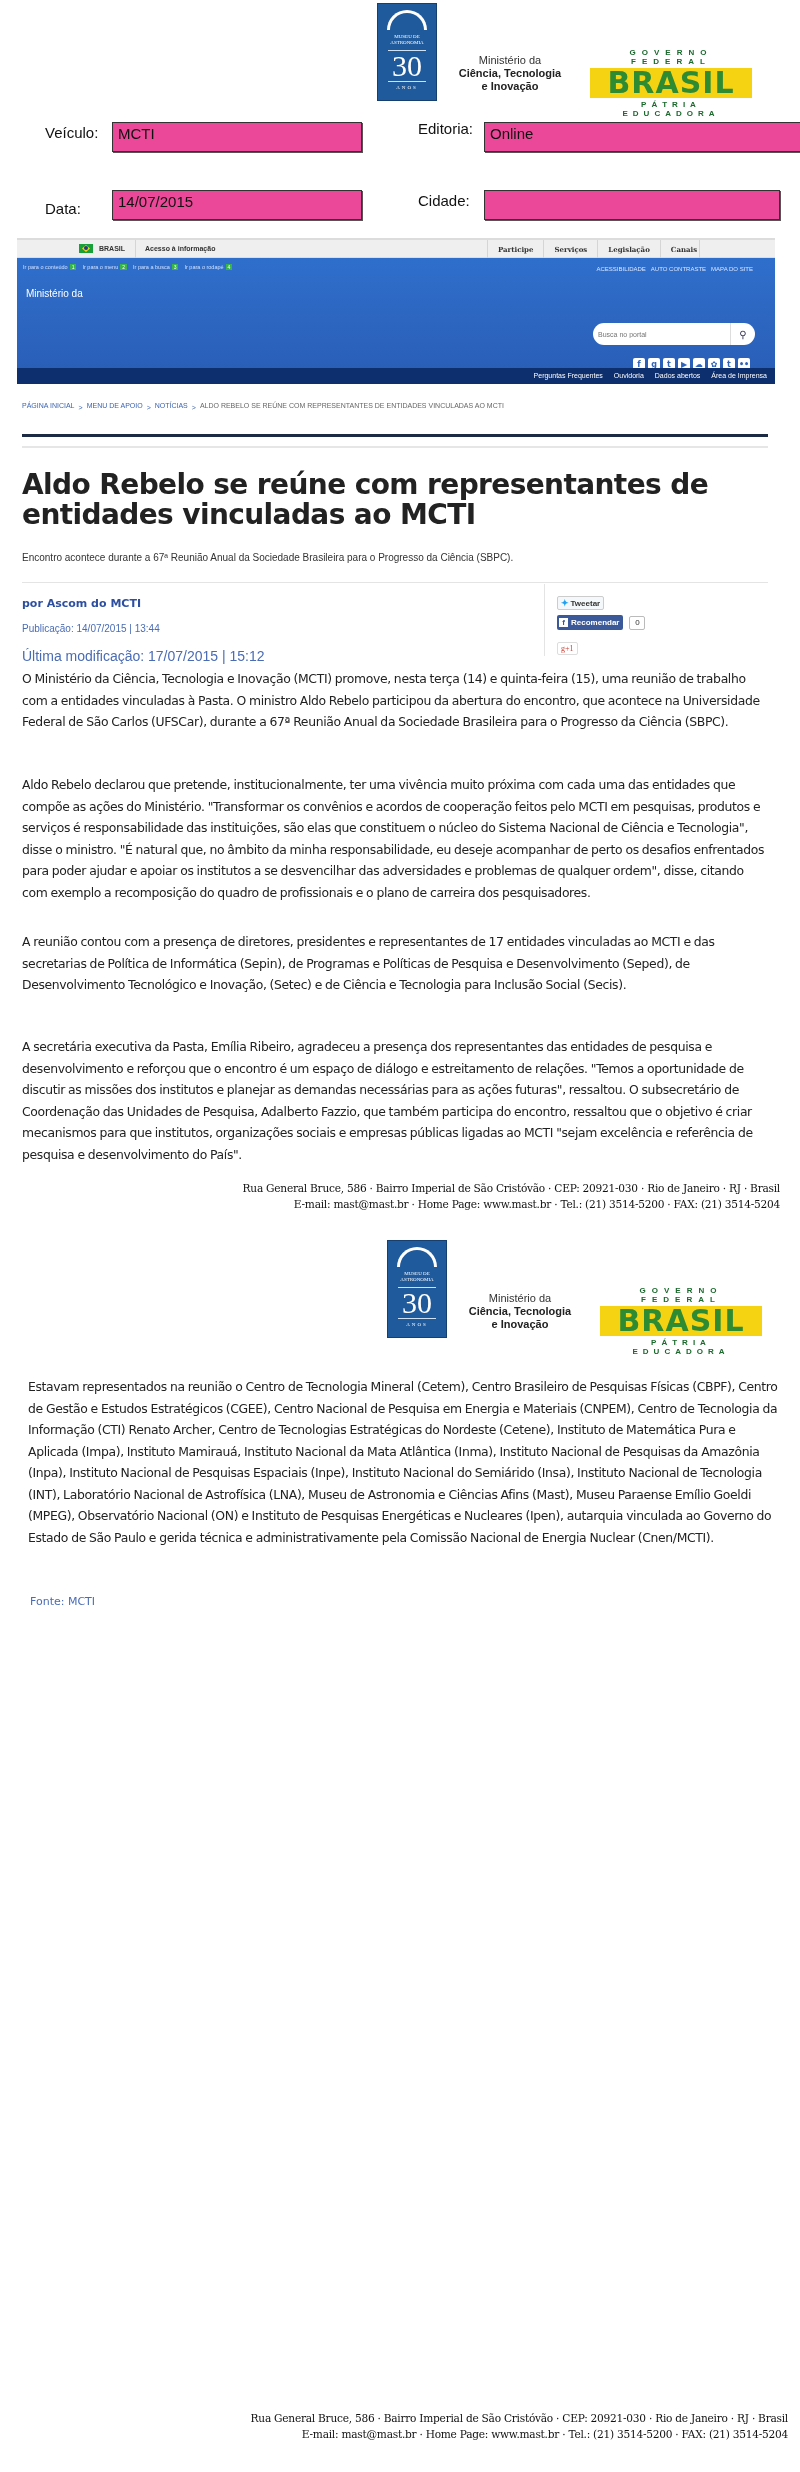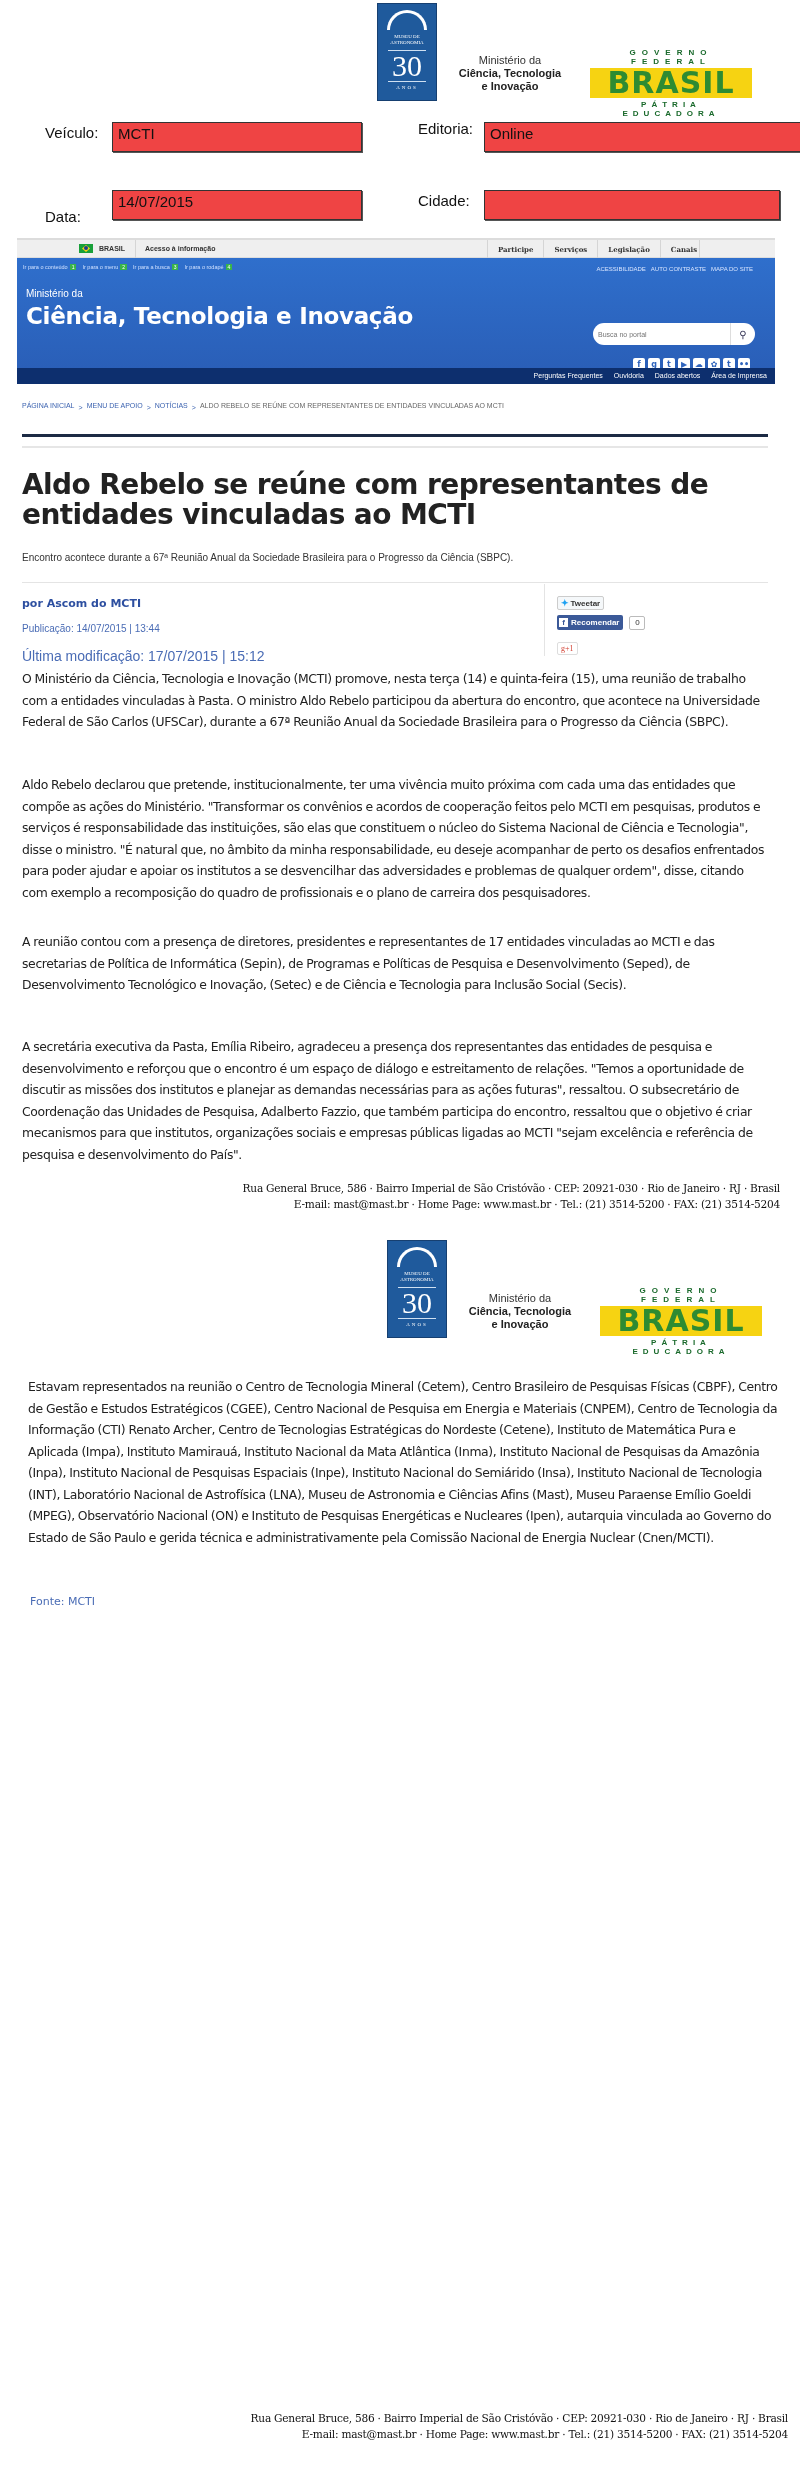--- a/index.html
+++ b/index.html
@@ -13,21 +13,21 @@
     .logo-museu .mtext { color: #fff; font-family: "Liberation Serif", serif; font-size: 5px; text-align: center; line-height: 6px; }
     .logo-museu .num { color: #fff; font-family: "Liberation Serif", serif; font-size: 30px; line-height: 30px; border-top: 1px solid #cfe0f2; border-bottom: 1px solid #cfe0f2; margin-top: 4px; padding: 0 4px; }
     .logo-museu .anos { color: #fff; font-family: "Liberation Serif", serif; font-size: 5px; letter-spacing: 2px; margin-top: 3px; }
     .logo-mcti { position: absolute; width: 110px; text-align: center; font-size: 11px; line-height: 13px; color: #333; }
     .logo-mcti b { font-weight: bold; color: #222; }
     .logo-brasil { position: absolute; width: 162px; height: 56px; }
     .logo-brasil .gov { font-size: 8px; font-weight: bold; letter-spacing: 6px; color: #1a6a2c; text-align: center; }
     .logo-brasil .word { background: #f6d312; height: 30px; margin: 2px 0; display: flex; align-items: center; justify-content: center; font-family: "DejaVu Sans", sans-serif; font-weight: bold; font-size: 30px; color: #2e8b32; letter-spacing: 1px; line-height: 30px; overflow: hidden; }
     .logo-brasil .patria { font-size: 8px; font-weight: bold; letter-spacing: 5px; color: #1a6a2c; text-align: center; }
     .form-label { position: absolute; font-size: 15px; color: #111; }
-    .form-box { position: absolute; height: 30px; border: 1px solid #333; border-right-width: 1px; box-shadow: 1px 1px 0 #555; padding: 2px 5px; font-size: 15px; color: #111; background: #ef4444; }
+    .form-box { position: absolute; height: 30px; border: 1px solid #333; border-right-width: 1px; box-shadow: 1px 1px 0 #555; padding: 2px 5px; font-size: 15px; color: #111; background: #ec4899; }
 
     
     .portal { position: absolute; left: 17px; top: 238px; width: 758px; }
     .topbar { height: 20px; background: #efefef; border-bottom: 1px solid #ddd; border-top: 2px solid #dcdcdc; position: relative; font-size: 7px; color: #333; }
     .topbar .brasil { position: absolute; left: 62px; top: 4px; display: flex; align-items: center; gap: 6px; font-weight: bold; }
     .flag { width: 14px; height: 9px; background: #18a03a; position: relative; display: inline-block; }
     .flag::before { content: ""; position: absolute; left: 3px; top: 1px; width: 8px; height: 7px; background: #f6d312; clip-path: polygon(50% 0, 100% 50%, 50% 100%, 0 50%); }
     .flag::after { content: ""; position: absolute; left: 5px; top: 2px; width: 4px; height: 4px; border-radius: 50%; background: #1b3e8e; }
     .topbar .sep { position: absolute; left: 118px; top: 0; width: 1px; height: 19px; background: #d5d5d5; }
     .topbar .acesso { position: absolute; left: 128px; top: 5px; font-weight: bold; }
@@ -97,21 +97,21 @@
     <div class="patria">PÁTRIA EDUCADORA</div>
   </div>
 </div>
 
 <div>
   <div class="form-label" style="left:45px; top:124px;">Veículo:</div>
   <div class="form-box" style="left:112px; top:122px; width:250px;">MCTI</div>
   <div class="form-label" style="left:418px; top:120px;">Editoria:</div>
   <div class="form-box" style="left:484px; top:122px; width:352px;">Online</div>
 
-  <div class="form-label" style="left:45px; top:208px;">Data:</div>
+  <div class="form-label" style="left:45px; top:200px;">Data:</div>
   <div class="form-box" style="left:112px; top:190px; width:250px;">14/07/2015</div>
   <div class="form-label" style="left:418px; top:192px;">Cidade:</div>
   <div class="form-box" style="left:484px; top:190px; width:296px;"></div>
 </div>
 
 <div class="portal">
   <div class="topbar">
     <div class="brasil">
       <span class="flag"></span>
       <span>BRASIL</span>
@@ -132,21 +132,20 @@
       <span><span>Ir para o menu</span><span class="k">2</span></span>
       <span><span>Ir para a busca</span><span class="k">3</span></span>
       <span><span>Ir para o rodapé</span><span class="k">4</span></span>
     </div>
     <div class="acc">
       <span>ACESSIBILIDADE</span>
       <span>AUTO CONTRASTE</span>
       <span>MAPA DO SITE</span>
     </div>
     <div class="min-da">Ministério da</div>
-    <div class="site-title">Ciência, Tecnologia e Inovação</div>
     <div class="search">
       <input type="text" placeholder="Busca no portal" style="">
       <div class="btn">
         <span>⚲</span>
       </div>
     </div>
     <div class="social">
       <span>f</span>
       <span>g</span>
       <span>t</span>

